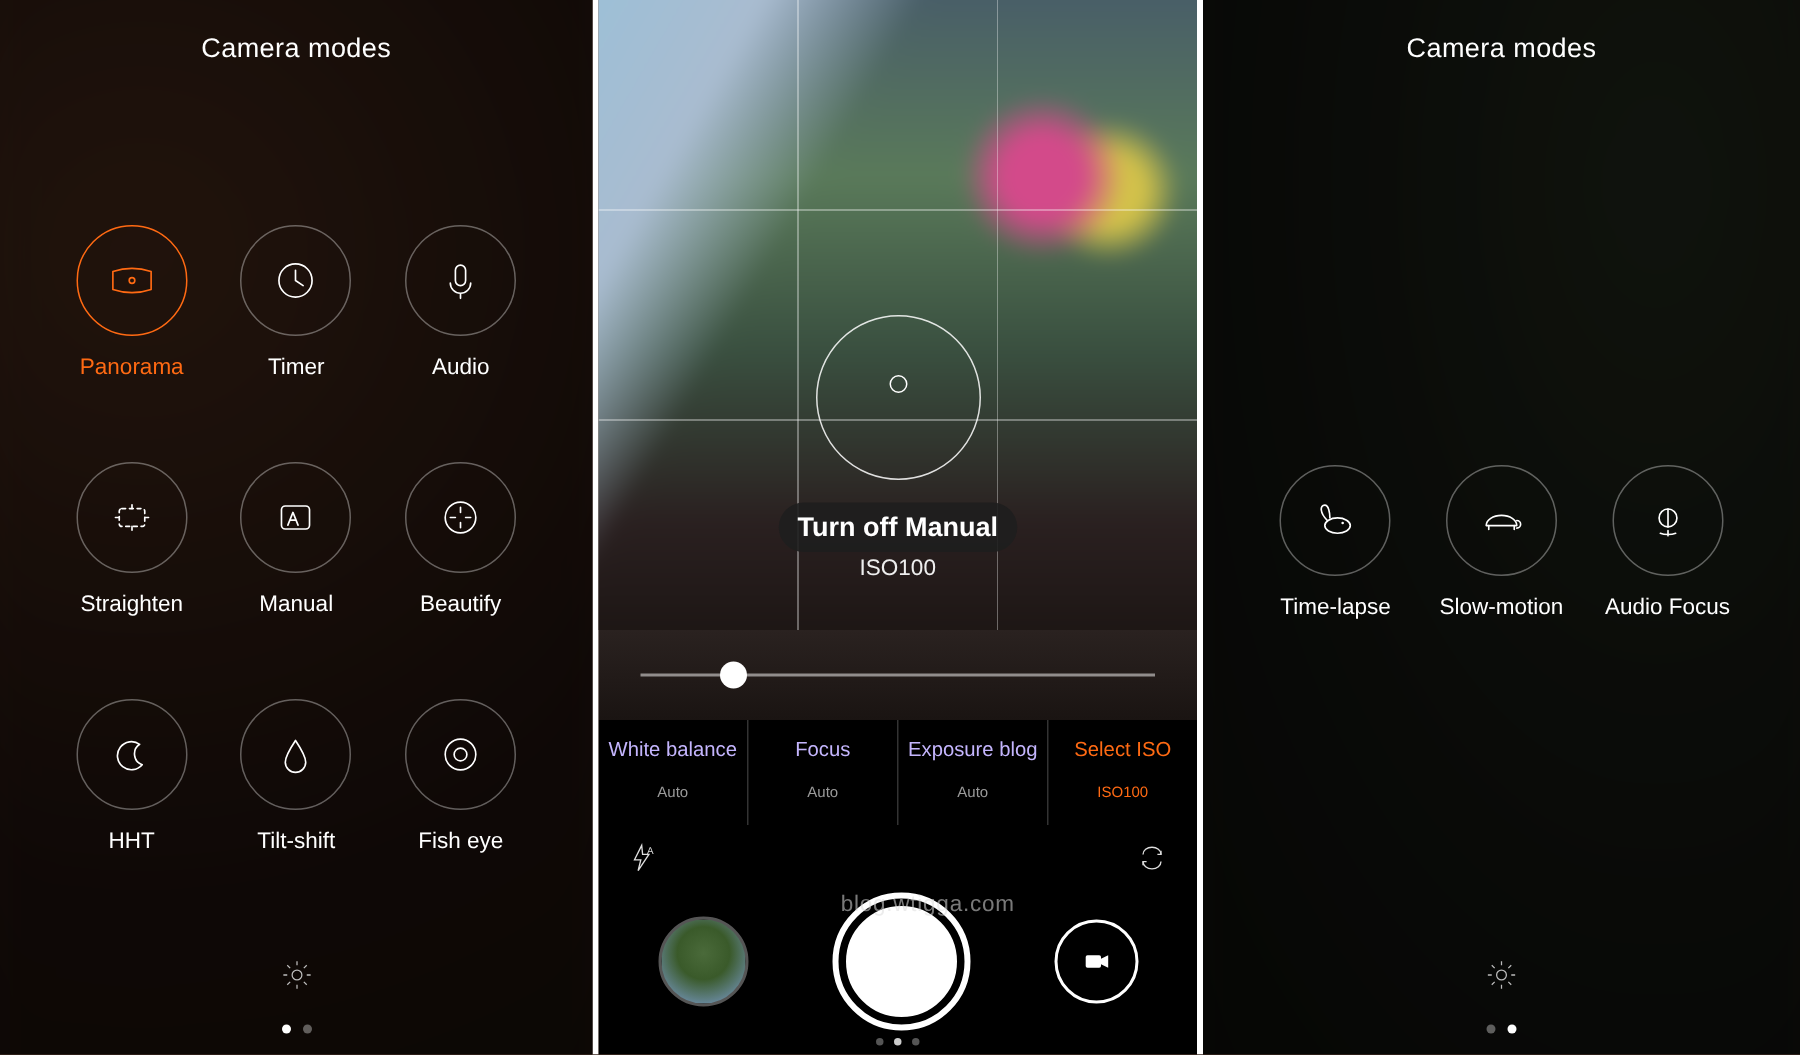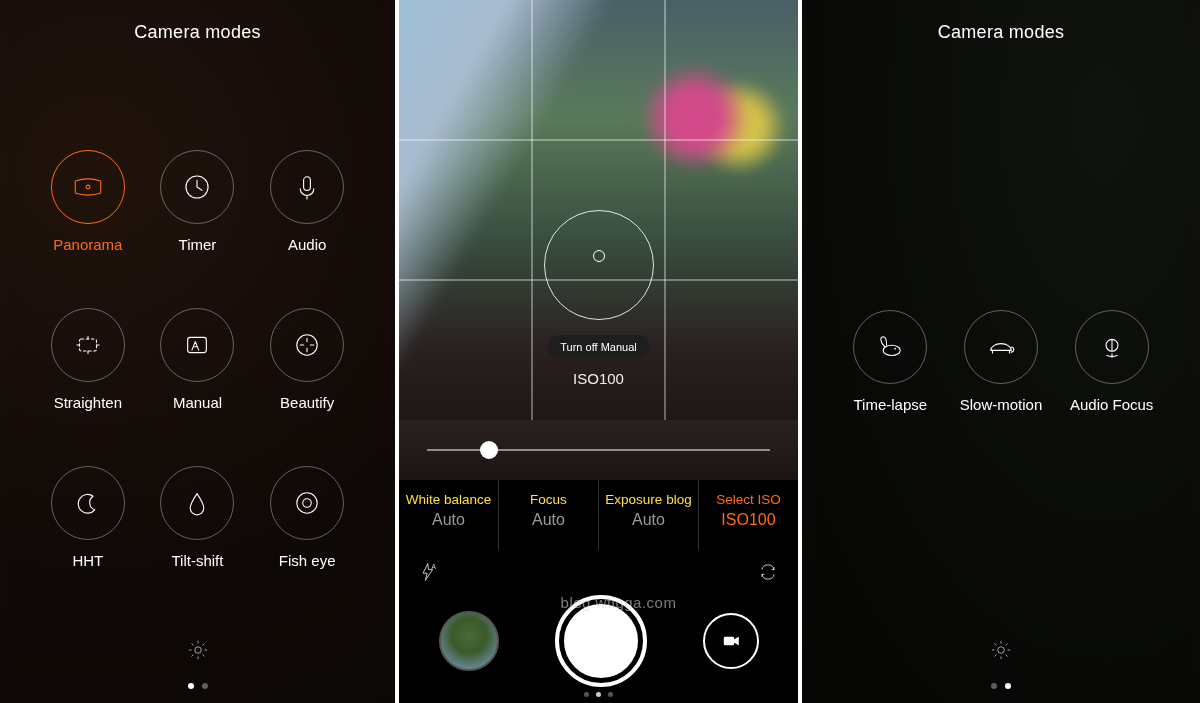--- a/index.html
+++ b/index.html
@@ -126,21 +126,21 @@
     width:110px; height:110px; border:1.5px solid rgba(255,255,255,.85);
     border-radius:50%;
   }
   .focus-ring::after{
     content:""; position:absolute; width:10px; height:10px; border:1.5px solid #fff; border-radius:50%;
     top:42%; left:50%; transform:translate(-50%,-50%);
   }
   .pill-btn{
     position:absolute; top:335px; left:50%; transform:translateX(-50%);
     background: rgba(30,30,30,.9); border-radius:18px; padding:6px 13px;
-    font-size:11px; cursor:pointer;
+    font-size:18px; cursor:pointer;font-weight:bold;
   }
   .iso-readout{
     position:absolute; top:370px; left:50%; transform:translateX(-50%);
     font-size:15px; color:#eee;
   }
 
   
   .slider-row{
     position:absolute; top:420px; left:0; right:0; height:60px;
     background: linear-gradient(#2a2220, #1a1412);
@@ -149,22 +149,22 @@
   .slider-track{ position:relative; flex:1; height:2px; background:rgba(255,255,255,.5);}
   .slider-thumb{ position:absolute; top:50%; transform:translate(-50%,-50%); width:18px; height:18px; background:#fff; border-radius:50%; }
 
   
   .params{
     position:absolute; top:480px; left:0; right:0; height:70px;
     display:flex; background:#000;
   }
   .param{ flex:1; border-right:1px solid #333; padding:12px 6px 0; text-align:center; cursor:pointer;}
   .param:last-child{border-right:none;}
-  .param-label{font-size:13.5px; color:#fde047;}
-  .param-value{font-size:16px; color:#9a9a9a; margin-top:4px;}
+  .param-label{font-size:13.5px; color:#c4b5fd;}
+  .param-value{font-size:10px; color:#9a9a9a; margin-top:16px;}
   .param.active .param-label{ color:#ff6a13;}
   .param.active .param-value{ color:#ff6a13;}
 
   
   .bottom-bar{
     position:absolute; top:550px; bottom:0; left:0; right:0;
     background:#000;
   }
   .bb-top-row{
     position:absolute; top:0; left:0; right:0; height:48px;

